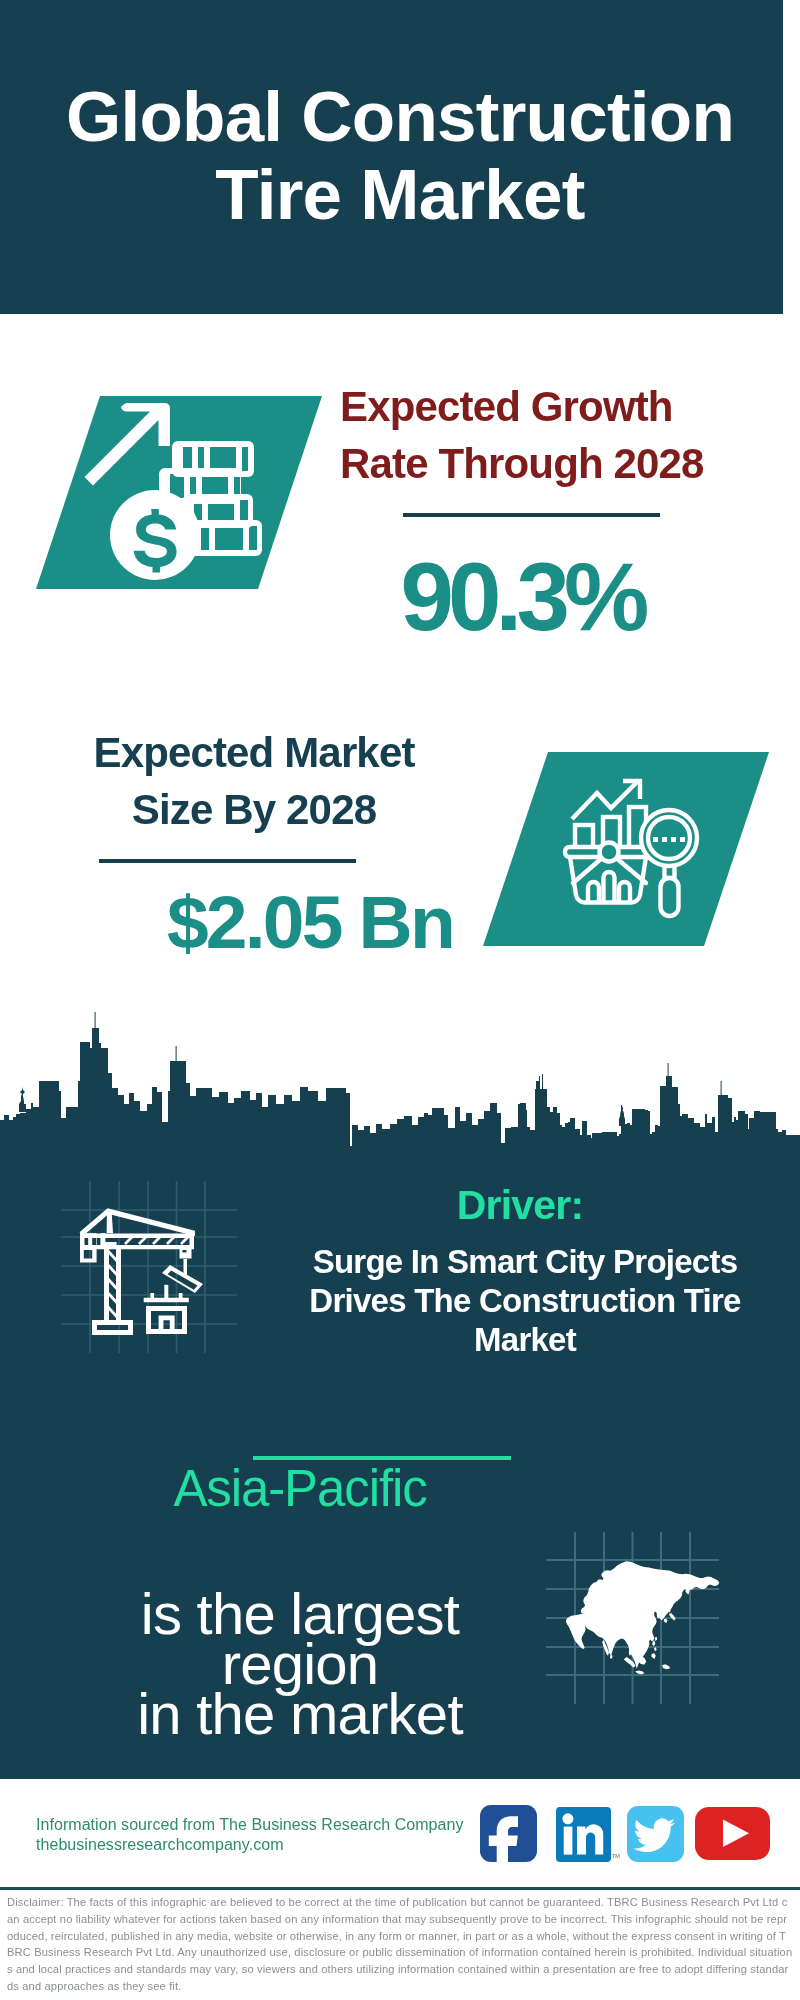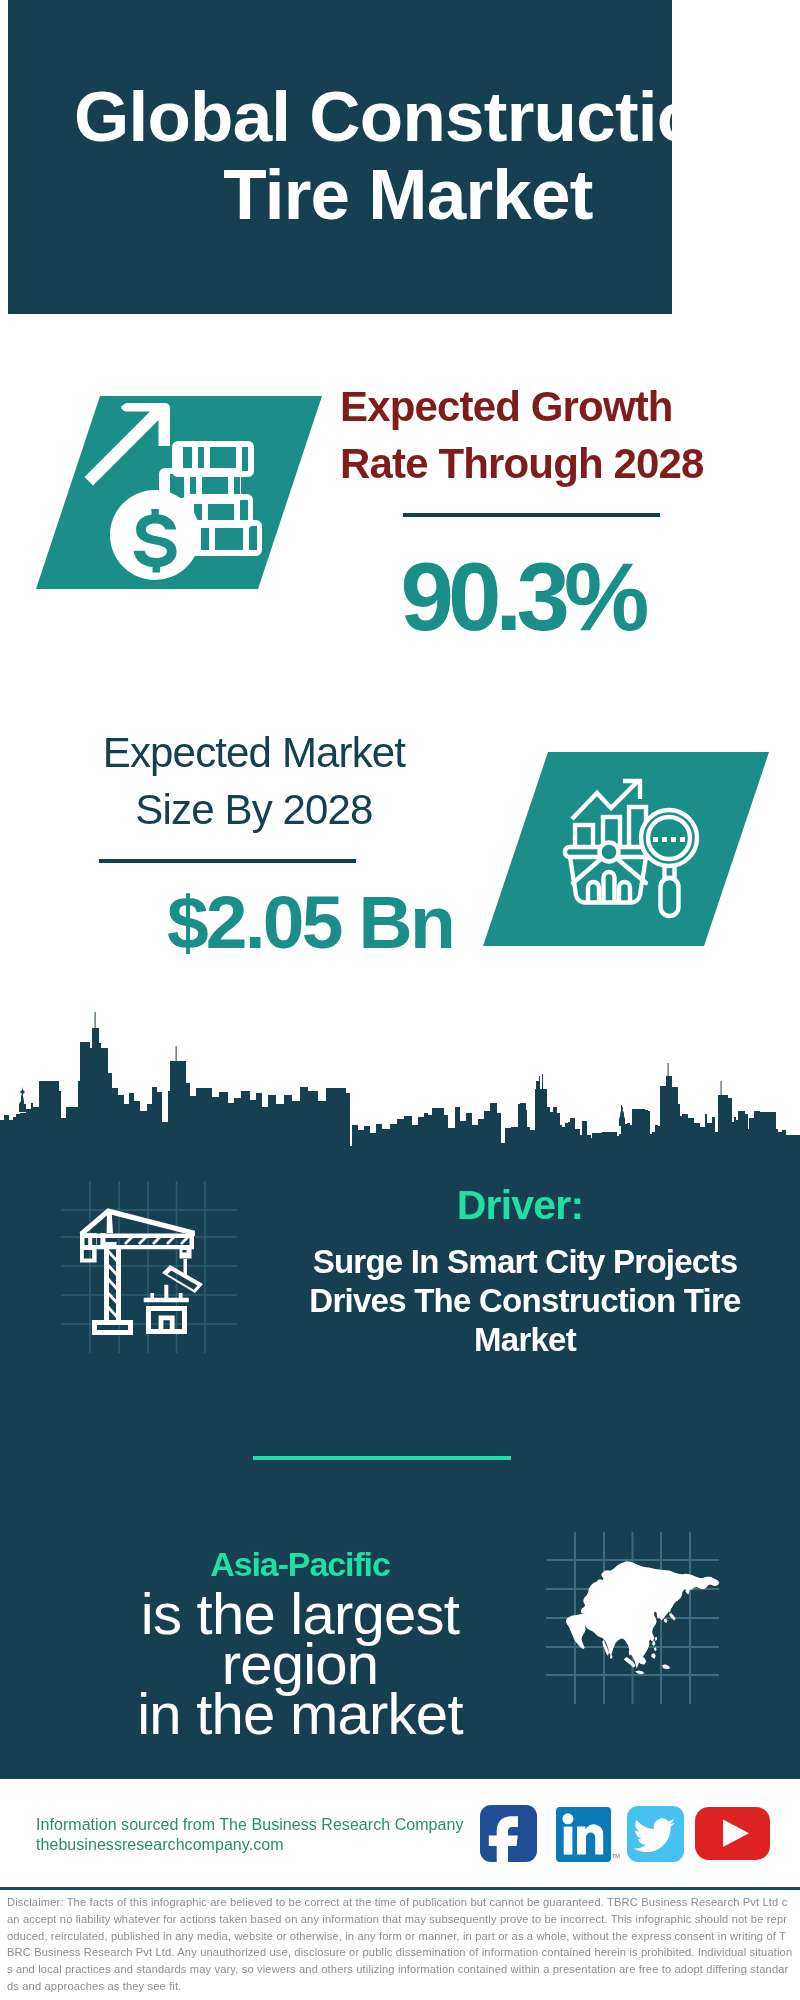--- a/index.html
+++ b/index.html
@@ -1,53 +1,53 @@
 <!DOCTYPE html>
 <html><head>
 <meta charset="utf-8">
 <style>
   html,body{margin:0;padding:0;background:#fff;}
   body{width:800px;height:2000px;font-family:"Liberation Sans",sans-serif;overflow:hidden;
        -webkit-font-smoothing:antialiased;}
   .page{position:relative;width:800px;height:2000px;background:#fff;}
 
   
-  .hero{position:absolute;left:0;top:0;width:664px;height:314px;background:#16404f;margin-left:8px;}
+  .hero{position:absolute;left:0;top:0;width:783px;height:314px;background:#16404f;}
   .hero-title{position:absolute;left:0;top:78px;width:800px;text-align:center;color:#fff;
         font-size:71px;line-height:78px;font-weight:bold;letter-spacing:-0.75px;white-space:pre-line;}
 
   
   .tile{position:absolute;}
   .tile1{left:0px;top:393px;}
   .tile2{left:483px;top:752px;}
   .stat1-label{position:absolute;left:340px;top:378px;width:400px;text-align:left;color:#7f1d1d;
         font-size:42px;line-height:57px;font-weight:bold;letter-spacing:-0.85px;white-space:pre-line;}
   .rule1{position:absolute;left:403px;top:513px;width:257px;height:4px;background:#16404f;}
   .stat1-value{position:absolute;left:322px;top:549px;width:400px;text-align:center;color:#1b8e87;
         font-size:96px;line-height:96px;font-weight:bold;letter-spacing:-5.8px;}
 
   
   .stat2-label{position:absolute;left:54px;top:724px;width:400px;text-align:center;color:#16404f;
-        font-size:42px;line-height:57px;font-weight:normal;letter-spacing:-0.85px;white-space:pre-line;}
+        font-size:42px;line-height:57px;font-weight:bold;letter-spacing:-0.85px;white-space:pre-line;}
   .rule2{position:absolute;left:99px;top:859px;width:257px;height:4px;background:#16404f;}
   .stat2-value{position:absolute;left:53px;top:885px;width:400px;text-align:right;color:#1b8e87;
         font-size:75px;line-height:75px;font-weight:bold;letter-spacing:-2.8px;}
 
   
   .dark{position:absolute;left:0;top:1155px;width:800px;height:624px;background:#16404f;}
   .skyline{position:absolute;left:0;top:0px;width:800px;height:2000px;pointer-events:none;}
 
   .driver-label{position:absolute;left:290px;top:1185px;width:460px;text-align:center;color:#21dfa2;
         font-size:41px;line-height:41px;font-weight:bold;letter-spacing:-0.8px;}
   .driver-text{position:absolute;left:295px;top:1242px;width:460px;text-align:center;color:#fff;
         font-size:33px;line-height:39px;font-weight:bold;letter-spacing:-0.75px;}
   .divider{position:absolute;left:253px;top:1456px;width:258px;height:4px;background:#21dfa2;}
 
-  .region-name{position:absolute;left:60px;top:1542px;width:480px;text-align:center;color:#21dfa2;
-        font-size:34px;line-height:45px;font-weight:bold;letter-spacing:-1.1px;}
+  .region-name{position:absolute;left:60px;top:1466px;width:480px;text-align:center;color:#21dfa2;
+        font-size:51px;line-height:45px;font-weight:normal;letter-spacing:-1.1px;}
   .region-text{position:absolute;left:55px;top:1589px;width:490px;text-align:center;color:#fff;
         font-size:58px;line-height:50px;letter-spacing:-0.75px;white-space:pre-line;}
 
   
   .footer{position:absolute;left:0;top:1779px;width:800px;height:221px;background:#fff;}
   .src-line1{position:absolute;left:36px;top:1815px;color:#2e8b70;font-size:16px;line-height:20px;letter-spacing:0.05px;}
   .src-line2{position:absolute;left:36px;top:1835px;color:#2e8b70;font-size:16px;line-height:20px;letter-spacing:0.05px;}
   .hr-foot{position:absolute;left:0px;top:1887px;width:800px;height:3px;background:#1b4f5e;}
   .disclaimer{position:absolute;left:7px;top:1894px;width:786px;color:#8b8f92;font-size:11.15px;letter-spacing:0.14px;
         line-height:16.8px;text-align:left;word-break:break-all;}

